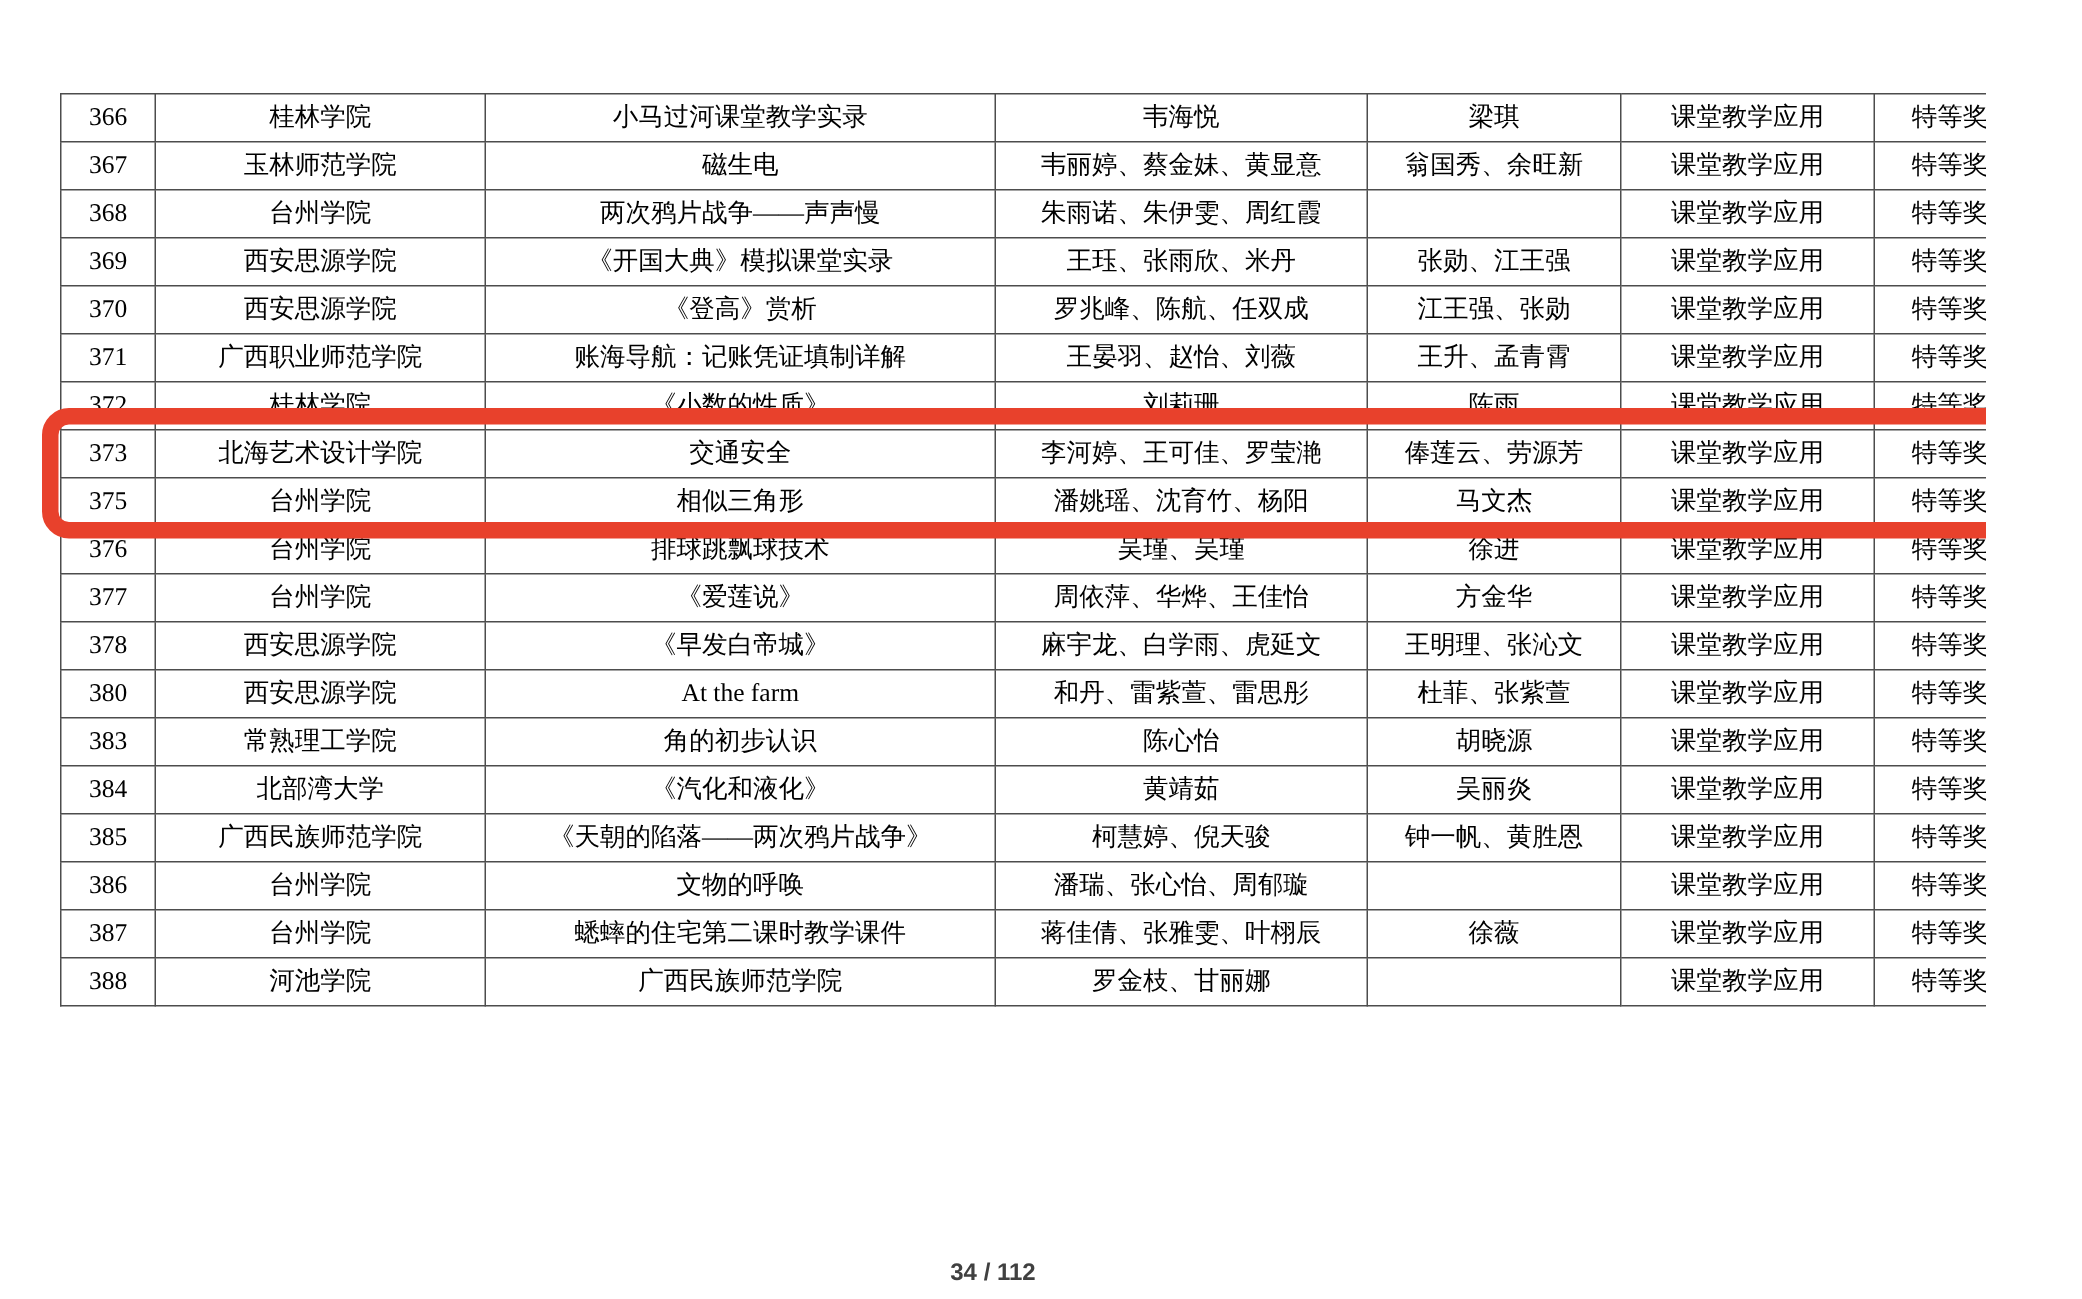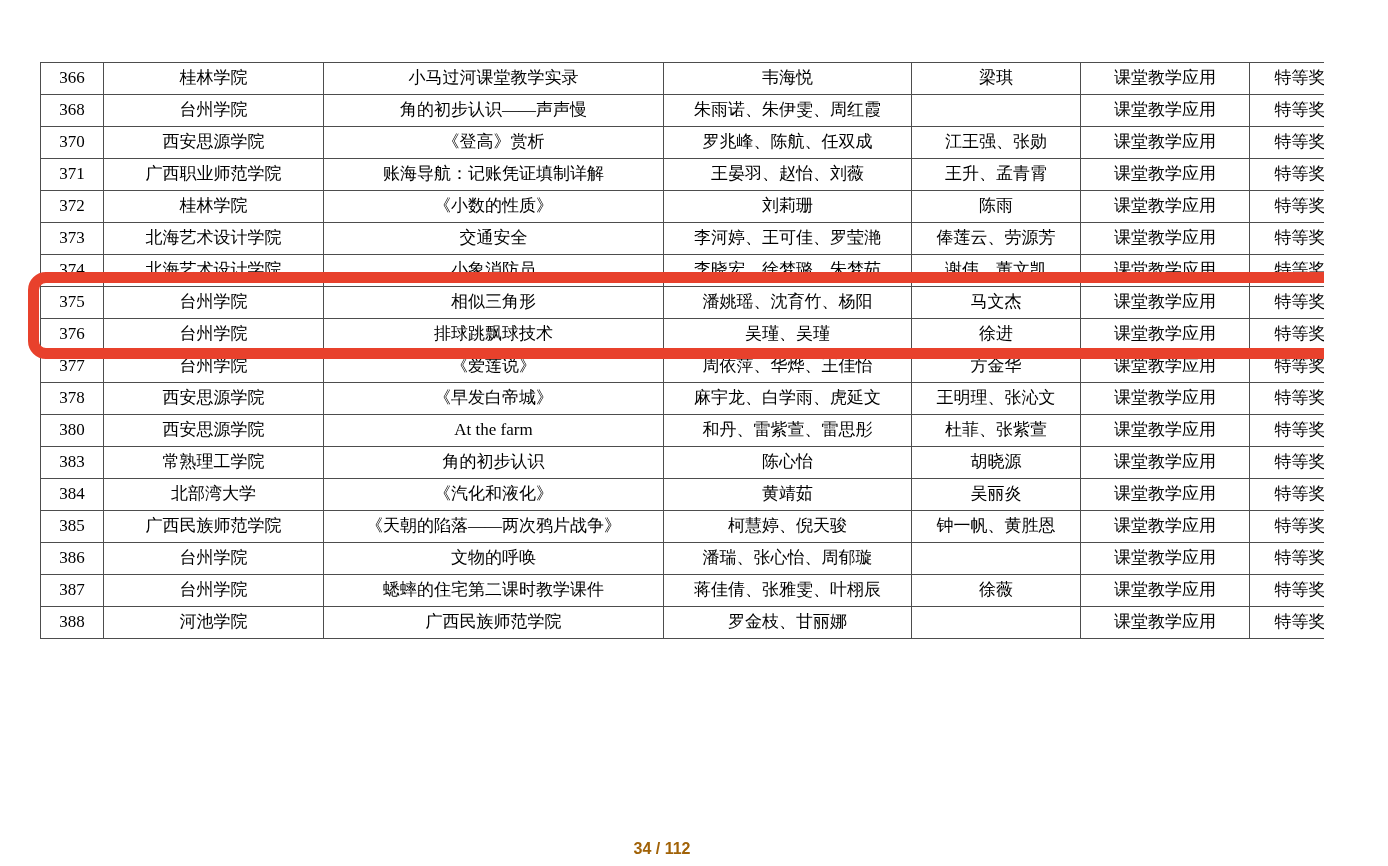--- a/index.html
+++ b/index.html
@@ -58,21 +58,21 @@
   }
   .page-number {
     position: absolute;
     left: 0;
     top: 840px;
     width: 100%;
     text-align: center;
     font-family: "Liberation Sans", "DejaVu Sans", sans-serif;
     font-weight: bold;
     font-size: 16px;
-    color: #a16207;
+    color: #404040;
   }
 </style>
 </head>
 <body>
 
 <div class="page">
 
   <table class="awards">
     <colgroup>
       <col class="c-seq">
@@ -87,25 +87,43 @@
         <tr>
           <td>366</td>
           <td>桂林学院</td>
           <td>小马过河课堂教学实录</td>
           <td>韦海悦</td>
           <td>梁琪</td>
           <td>课堂教学应用</td>
           <td>特等奖</td>
         </tr>
         <tr>
+          <td>367</td>
+          <td>玉林师范学院</td>
+          <td>磁生电</td>
+          <td>韦丽婷、蔡金妹、黄显意</td>
+          <td>翁国秀、余旺新</td>
+          <td>课堂教学应用</td>
+          <td>特等奖</td>
+        </tr>
+        <tr>
           <td>368</td>
           <td>台州学院</td>
-          <td>角的初步认识——声声慢</td>
+          <td>两次鸦片战争——声声慢</td>
           <td>朱雨诺、朱伊雯、周红霞</td>
           <td></td>
+          <td>课堂教学应用</td>
+          <td>特等奖</td>
+        </tr>
+        <tr>
+          <td>369</td>
+          <td>西安思源学院</td>
+          <td>《开国大典》模拟课堂实录</td>
+          <td>王珏、张雨欣、米丹</td>
+          <td>张勋、江王强</td>
           <td>课堂教学应用</td>
           <td>特等奖</td>
         </tr>
         <tr>
           <td>370</td>
           <td>西安思源学院</td>
           <td>《登高》赏析</td>
           <td>罗兆峰、陈航、任双成</td>
           <td>江王强、张勋</td>
           <td>课堂教学应用</td>
@@ -132,29 +150,20 @@
         <tr>
           <td>373</td>
           <td>北海艺术设计学院</td>
           <td>交通安全</td>
           <td>李河婷、王可佳、罗莹滟</td>
           <td>俸莲云、劳源芳</td>
           <td>课堂教学应用</td>
           <td>特等奖</td>
         </tr>
         <tr>
-          <td>374</td>
-          <td>北海艺术设计学院</td>
-          <td>小象消防员</td>
-          <td>李晓宏、徐梦璐、朱梦茹</td>
-          <td>谢伟、董文凯</td>
-          <td>课堂教学应用</td>
-          <td>特等奖</td>
-        </tr>
-        <tr>
           <td>375</td>
           <td>台州学院</td>
           <td>相似三角形</td>
           <td>潘姚瑶、沈育竹、杨阳</td>
           <td>马文杰</td>
           <td>课堂教学应用</td>
           <td>特等奖</td>
         </tr>
         <tr>
           <td>376</td>

